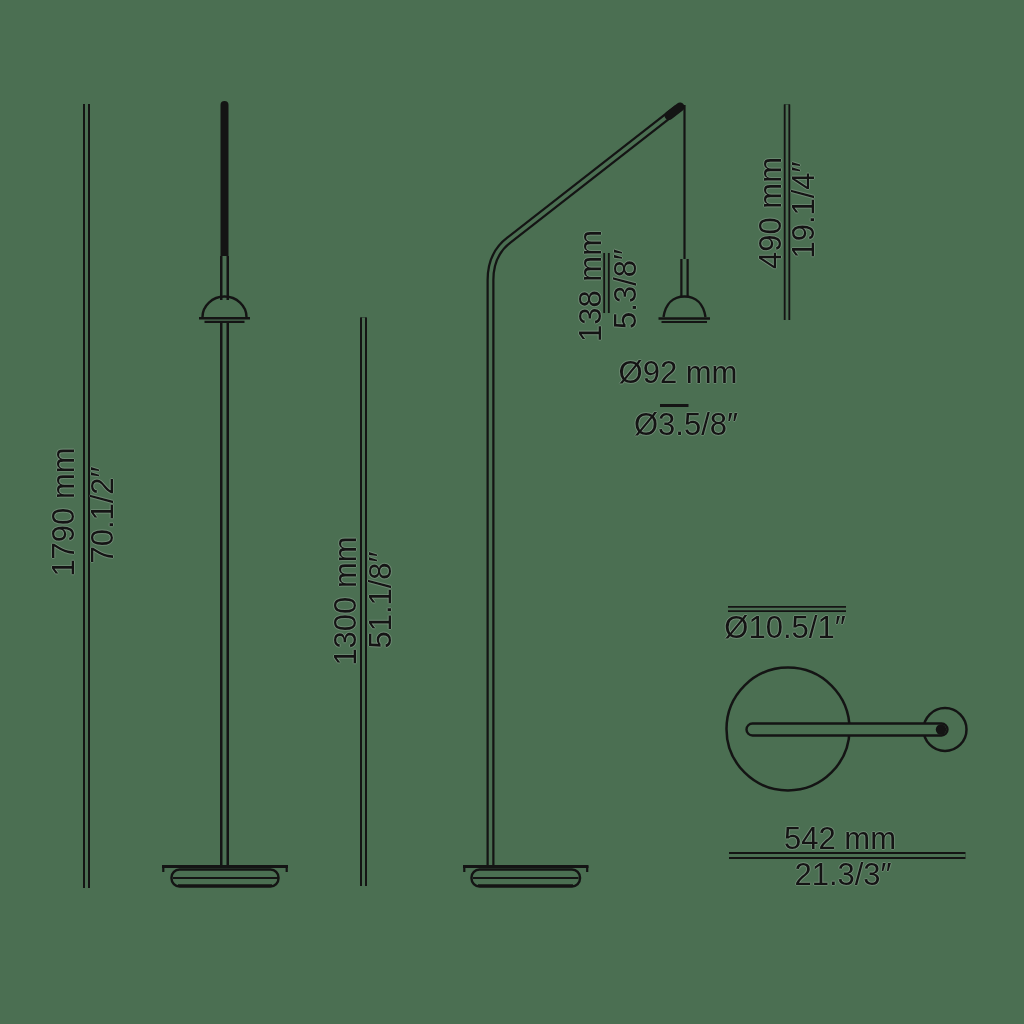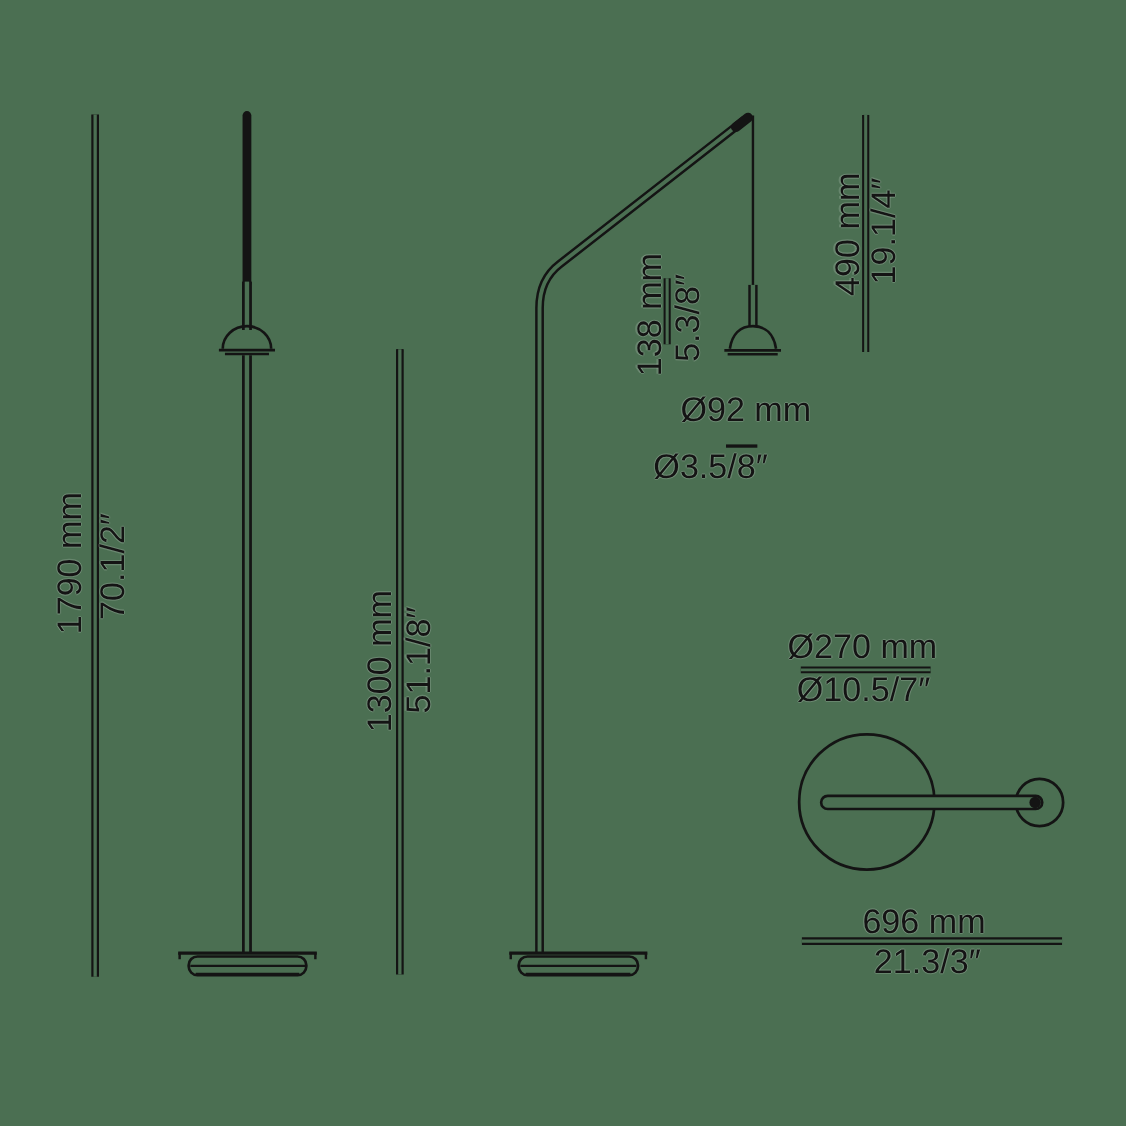--- a/index.html
+++ b/index.html
@@ -122,21 +122,20 @@
   <div class="dim rot" style="left:345px;top:601px">1300 mm</div>
   <div class="dim rot" style="left:380px;top:600px">51.1/8″</div>
 
   <div class="dim rot" style="left:590px;top:286px">138 mm</div>
   <div class="dim rot" style="left:625px;top:289px">5.3/8″</div>
 
   <div class="dim rot" style="left:770px;top:213px">490 mm</div>
   <div class="dim rot" style="left:803px;top:210px">19.1/4″</div>
 
   <div class="dim" style="left:678px;top:372px">Ø92 mm</div>
-  <div class="dim" style="left:646px;top:424px">Ø3.5/8″</div>
+  <div class="dim" style="left:686px;top:424px">Ø3.5/8″</div>
 
-  <div class="dim" style="left:784px;top:588px">Ø270 mm</div>
-  <div class="dim" style="left:785px;top:627px">Ø10.5/7″</div>
+  <div class="dim" style="left:785px;top:627px">Ø10.5/1″</div>
 
-  <div class="dim" style="left:840px;top:838px">696 mm</div>
+  <div class="dim" style="left:840px;top:838px">542 mm</div>
   <div class="dim" style="left:843px;top:874px">21.3/3″</div>
 
 </div>
 
 </body></html>

